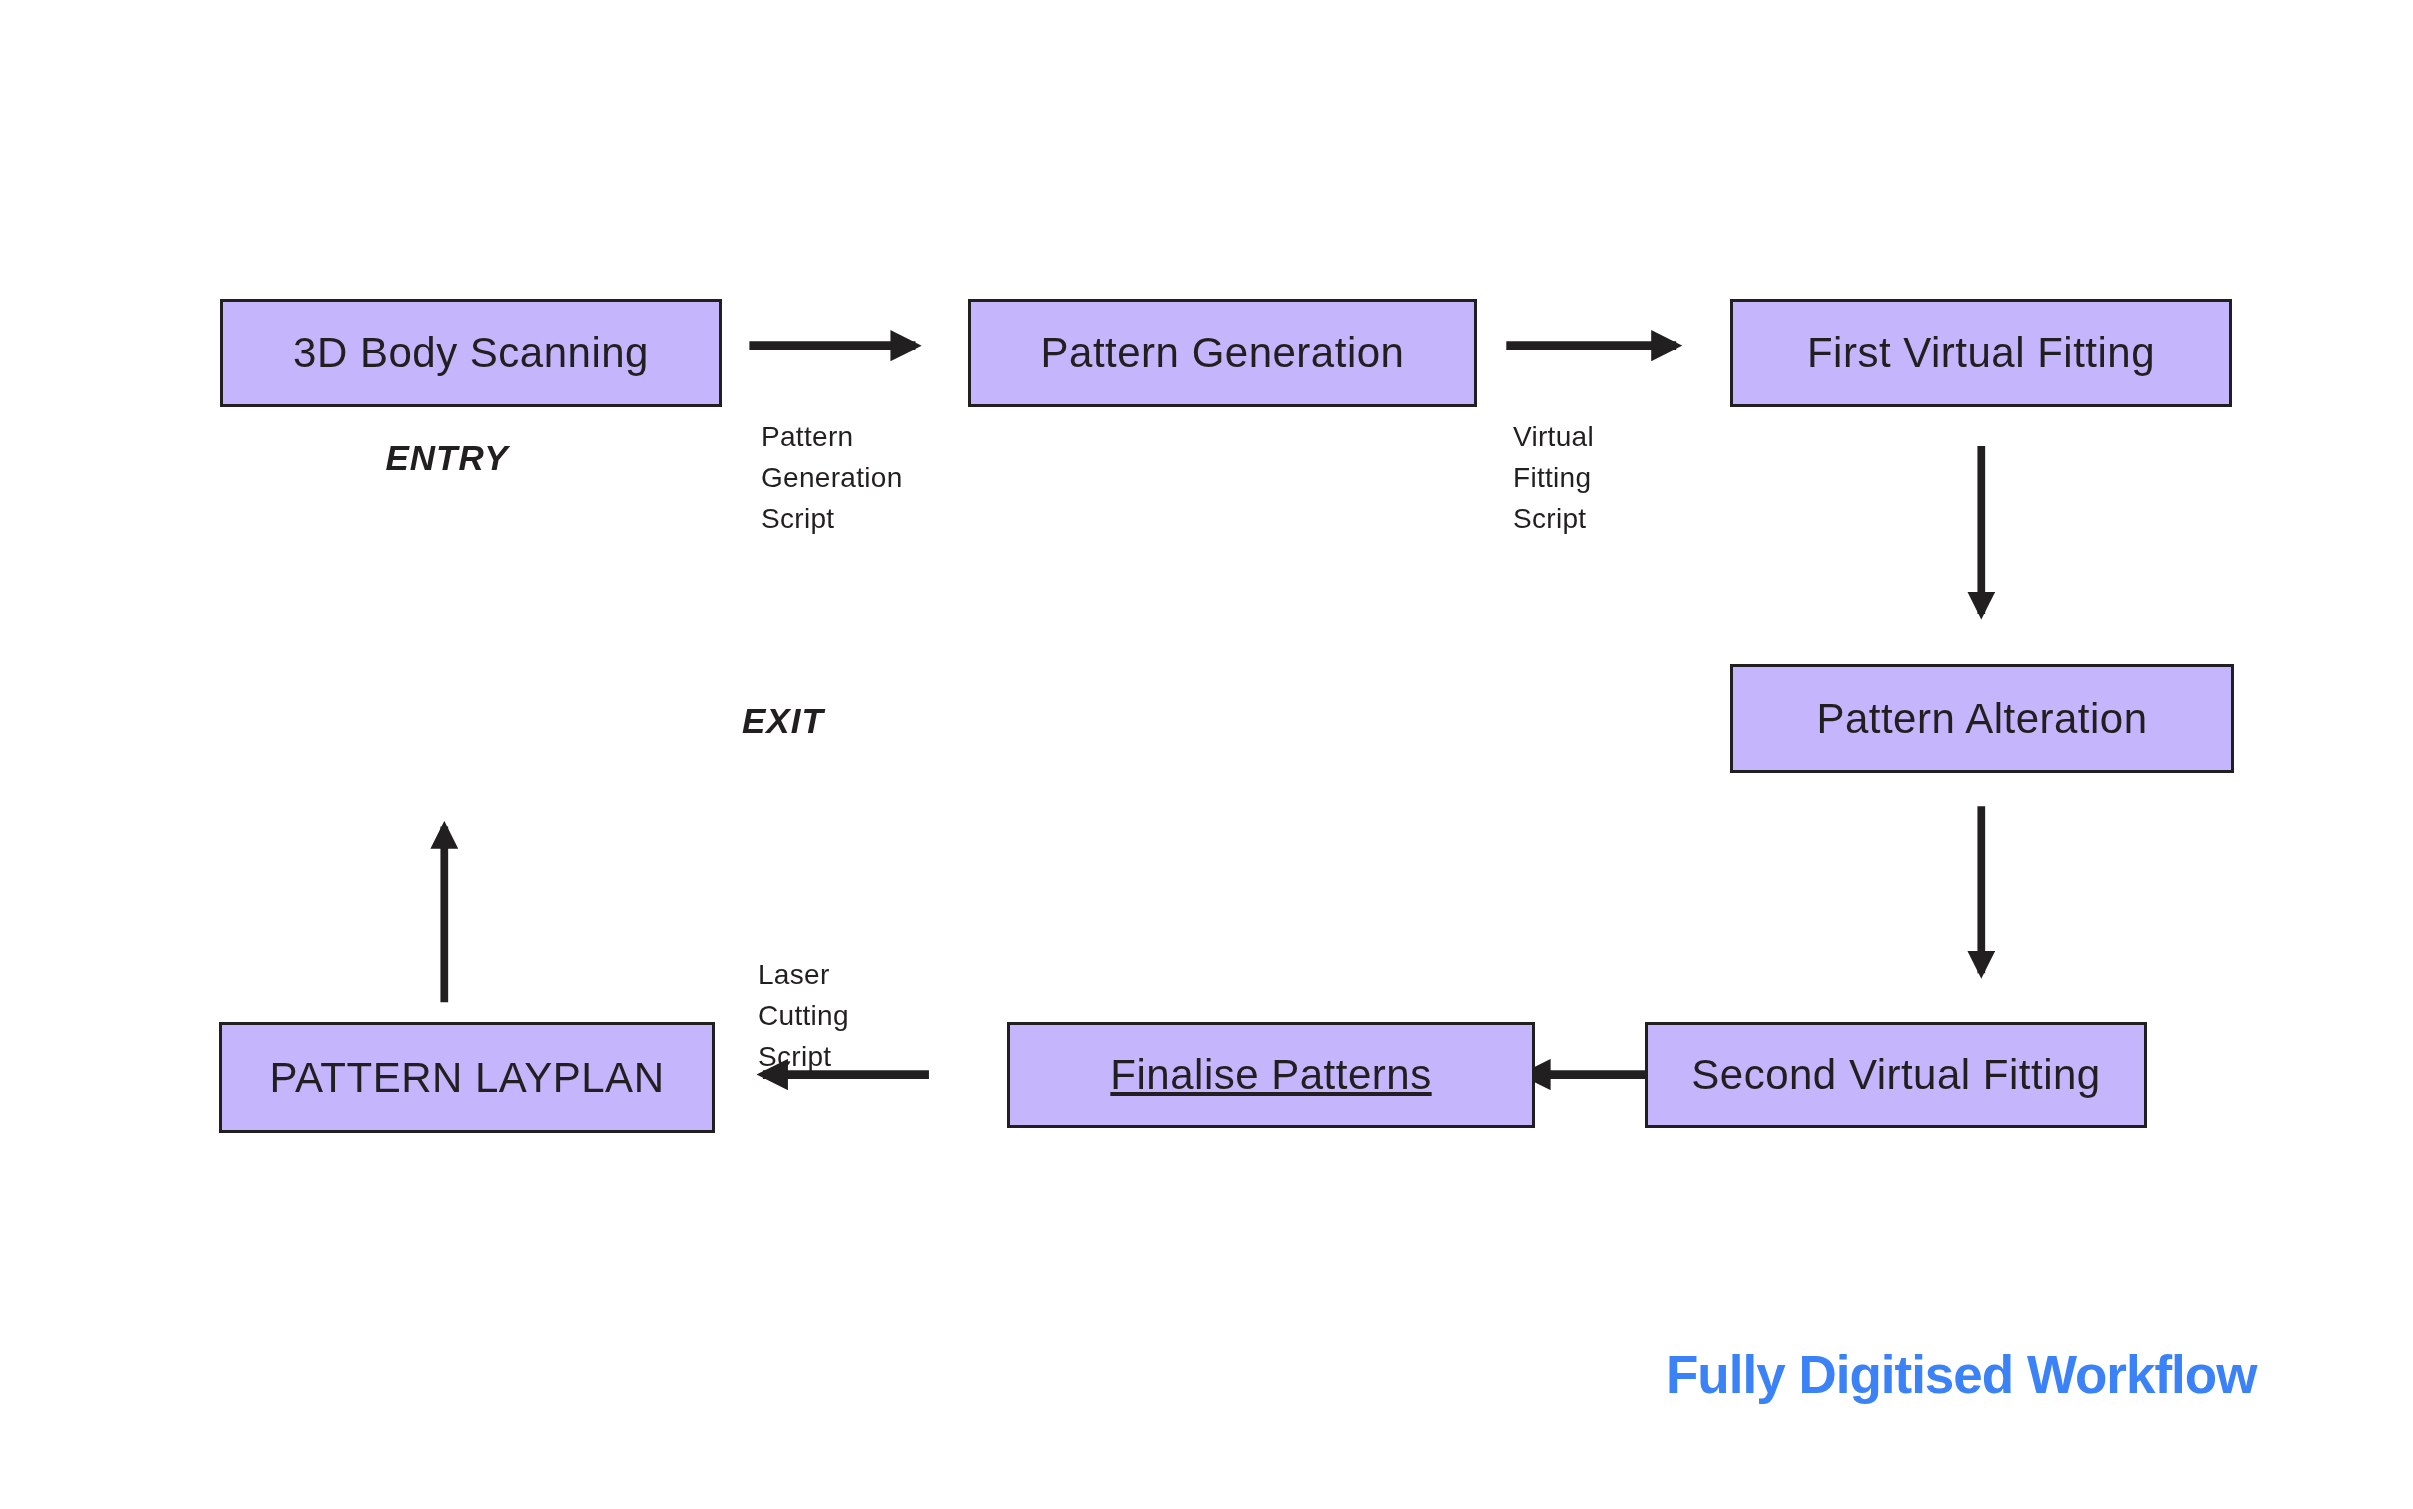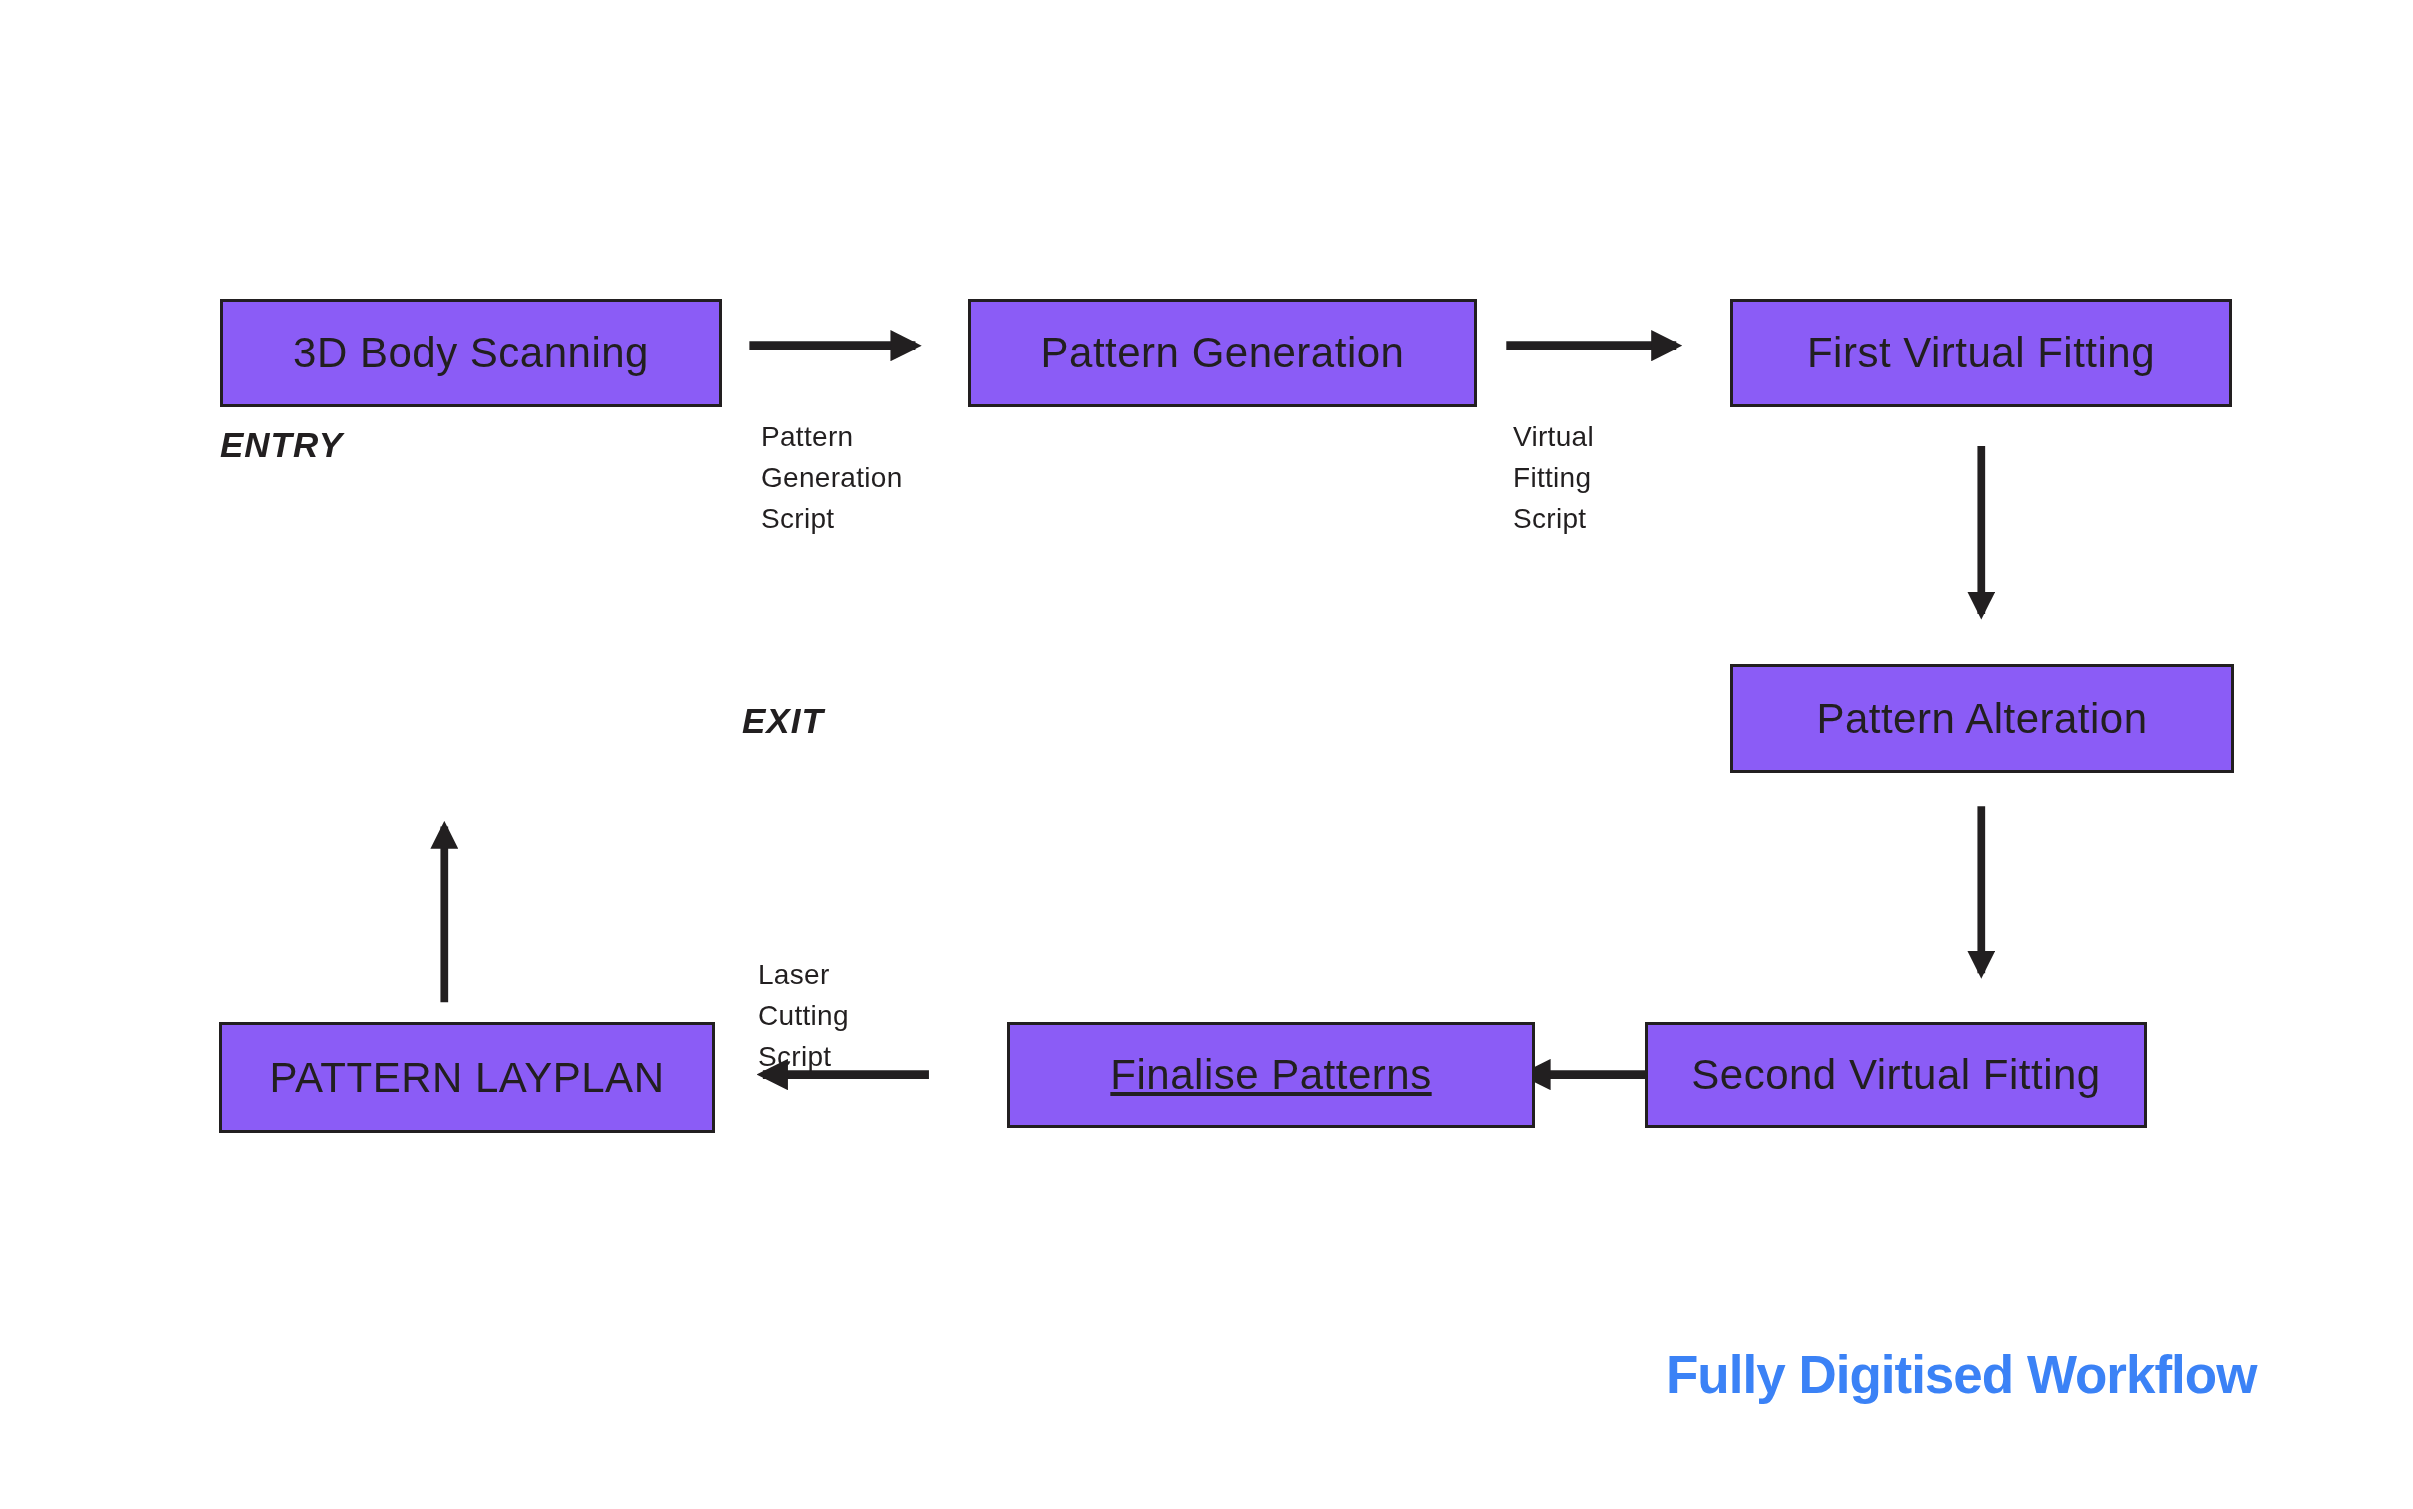--- a/index.html
+++ b/index.html
@@ -18,21 +18,21 @@
   }
   .arrow-layer {
     position: absolute;
     left: 0; top: 0;
     width: 2414px;
     height: 1509px;
   }
   .node {
     position: absolute;
     border: 3.9px solid #221f20;
-    background: #8b5cf6;
+    background: #c4b5fd;
     display: flex;
     align-items: center;
     justify-content: center;
     font-size: 42px;
     letter-spacing: 0.5px;
     white-space: nowrap;
     box-sizing: border-box;
   }
   .node-scan            { left: 220px;  top: 299px;  width: 502px; height: 108px; }
   .node-generation      { left: 968px; top: 299px;  width: 509px; height: 108px; }
@@ -44,21 +44,21 @@
   .node-laser           { left: 219px;  top: 664px;  width: 496px; height: 109px; }
 
   .flow-marker {
     position: absolute;
     font-size: 35px;
     font-weight: bold;
     font-style: italic;
     letter-spacing: 1px;
     text-align: right;
   }
-  .marker-entry { left: 220px; top: 425px; width: 454px; text-align: left; }
+  .marker-entry { left: 220px; top: 438px; width: 454px; text-align: center; }
   .marker-exit  { left: 742px; top: 701px; }
 
   .edge-label {
     position: absolute;
     font-size: 28px;
     line-height: 41px;
     white-space: pre-line;
     letter-spacing: 0.3px;
     margin-top: 44px;
   }

